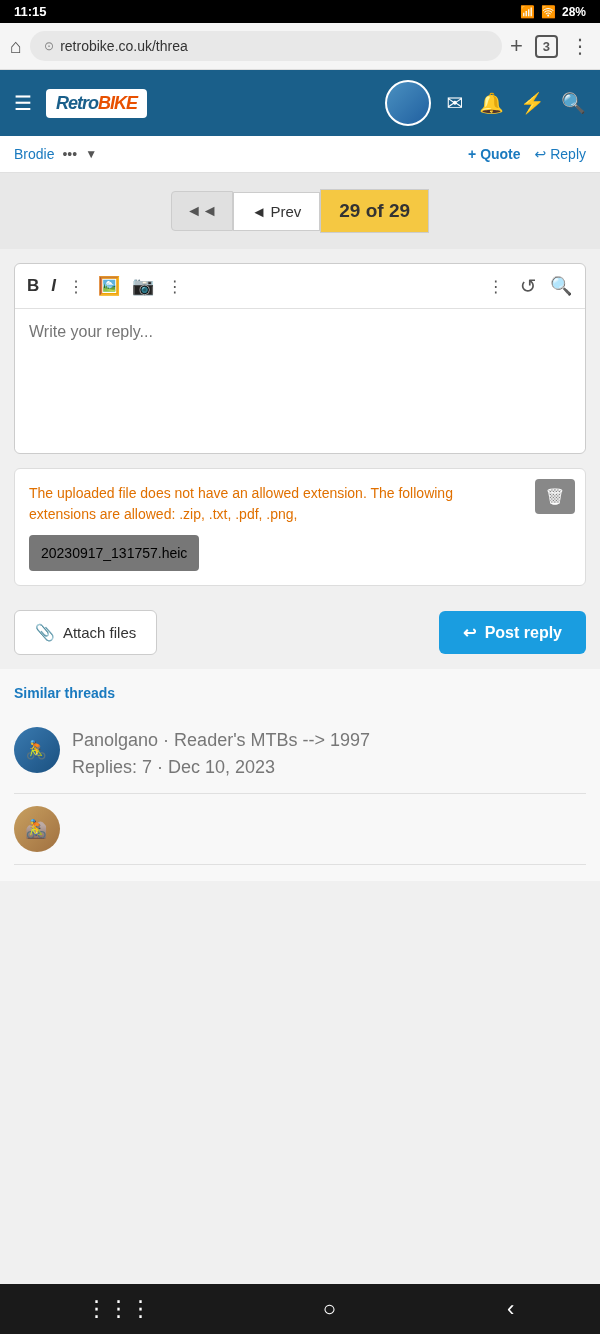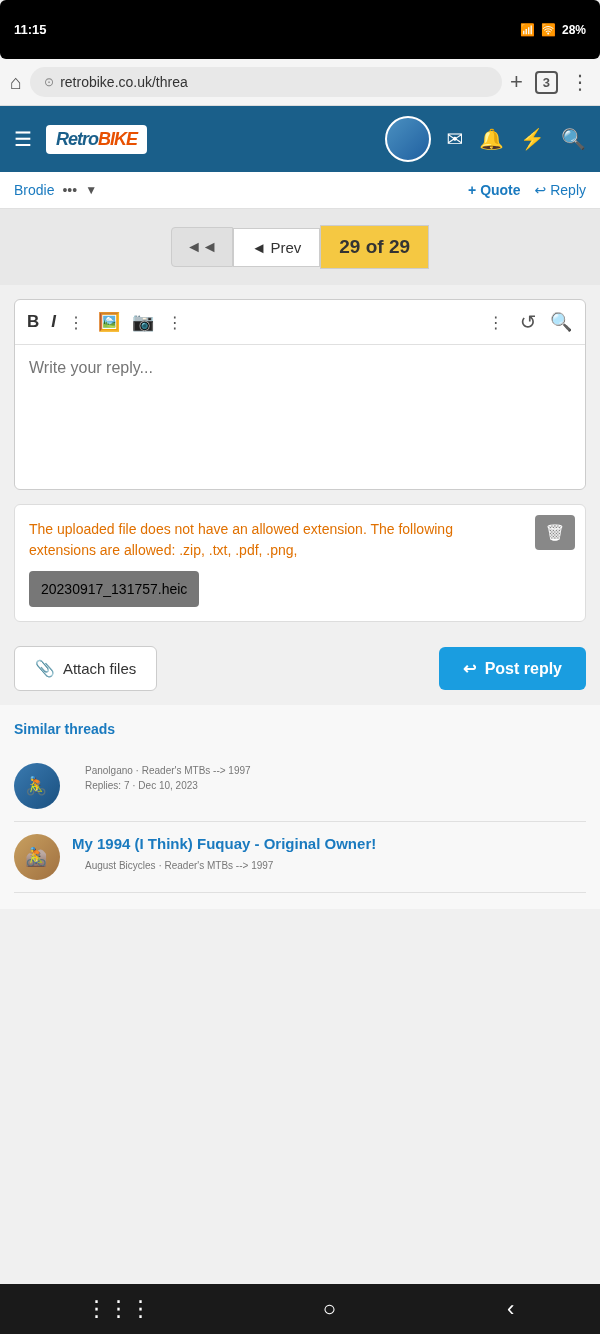--- a/index.html
+++ b/index.html
@@ -6,24 +6,23 @@
     * { box-sizing: border-box; margin: 0; padding: 0; }
     body { font-family: Arial, sans-serif; background: #f0f0f0; width: 600px; min-height: 1334px; overflow-x: hidden; }
 
     
     .status-bar {
       background: #000;
       color: #fff;
       display: flex;
       justify-content: space-between;
       align-items: center;
-      padding: 22px 14px;
+      padding: 4px 14px;
       font-size: 13px;
       font-weight: bold;
-      border-radius: 6px;
     }
     .status-bar-right { display: flex; align-items: center; gap: 6px; font-size: 12px; }
 
     
     .browser-bar {
       background: #f5f5f5;
       display: flex;
       align-items: center;
       padding: 8px 10px;
       gap: 8px;
@@ -285,23 +284,22 @@
       color: #1a7abf;
       font-size: 15px;
       font-weight: bold;
       line-height: 1.3;
       text-decoration: none;
       display: block;
       margin-bottom: 4px;
     }
     .thread-meta {
       color: #777;
-      font-size: 10px;
+      font-size: 18px;
       line-height: 1.5;
-      margin-left: 13px;
     }
 
     
     .bottom-nav {
       background: #1a1a1a;
       display: flex;
       align-items: center;
       justify-content: space-around;
       padding: 12px 0;
       position: fixed;
@@ -420,28 +418,20 @@
         <span>Panolgano</span>
         <span> · </span>
         <span>Reader's MTBs --&gt; 1997</span>
       </div>
       <div class="thread-meta">Replies: 7 · Dec 10, 2023</div>
     </div>
   </div>
 
   <div class="thread-item">
     <div class="thread-avatar thread-avatar-2" style="background: linear-gradient(135deg,#c8a060,#a07040); display:flex; align-items:center; justify-content:center; color:#fff; font-size:18px;">🚵</div>
-    <div class="thread-content">
-      <a class="thread-link">My 1994 (I Think) Fuquay - Original Owner!</a>
-      <div class="thread-meta">
-        <span>August Bicycles</span>
-        <span> · </span>
-        <span>Reader's MTBs --&gt; 1997</span>
-      </div>
-    </div>
   </div>
 </div>
 
 <div style="height:60px;"></div>
 
 <div class="bottom-nav">
   <span class="nav-icon">⋮⋮⋮</span>
   <span class="nav-icon">○</span>
   <span class="nav-icon">‹</span>
 </div>

